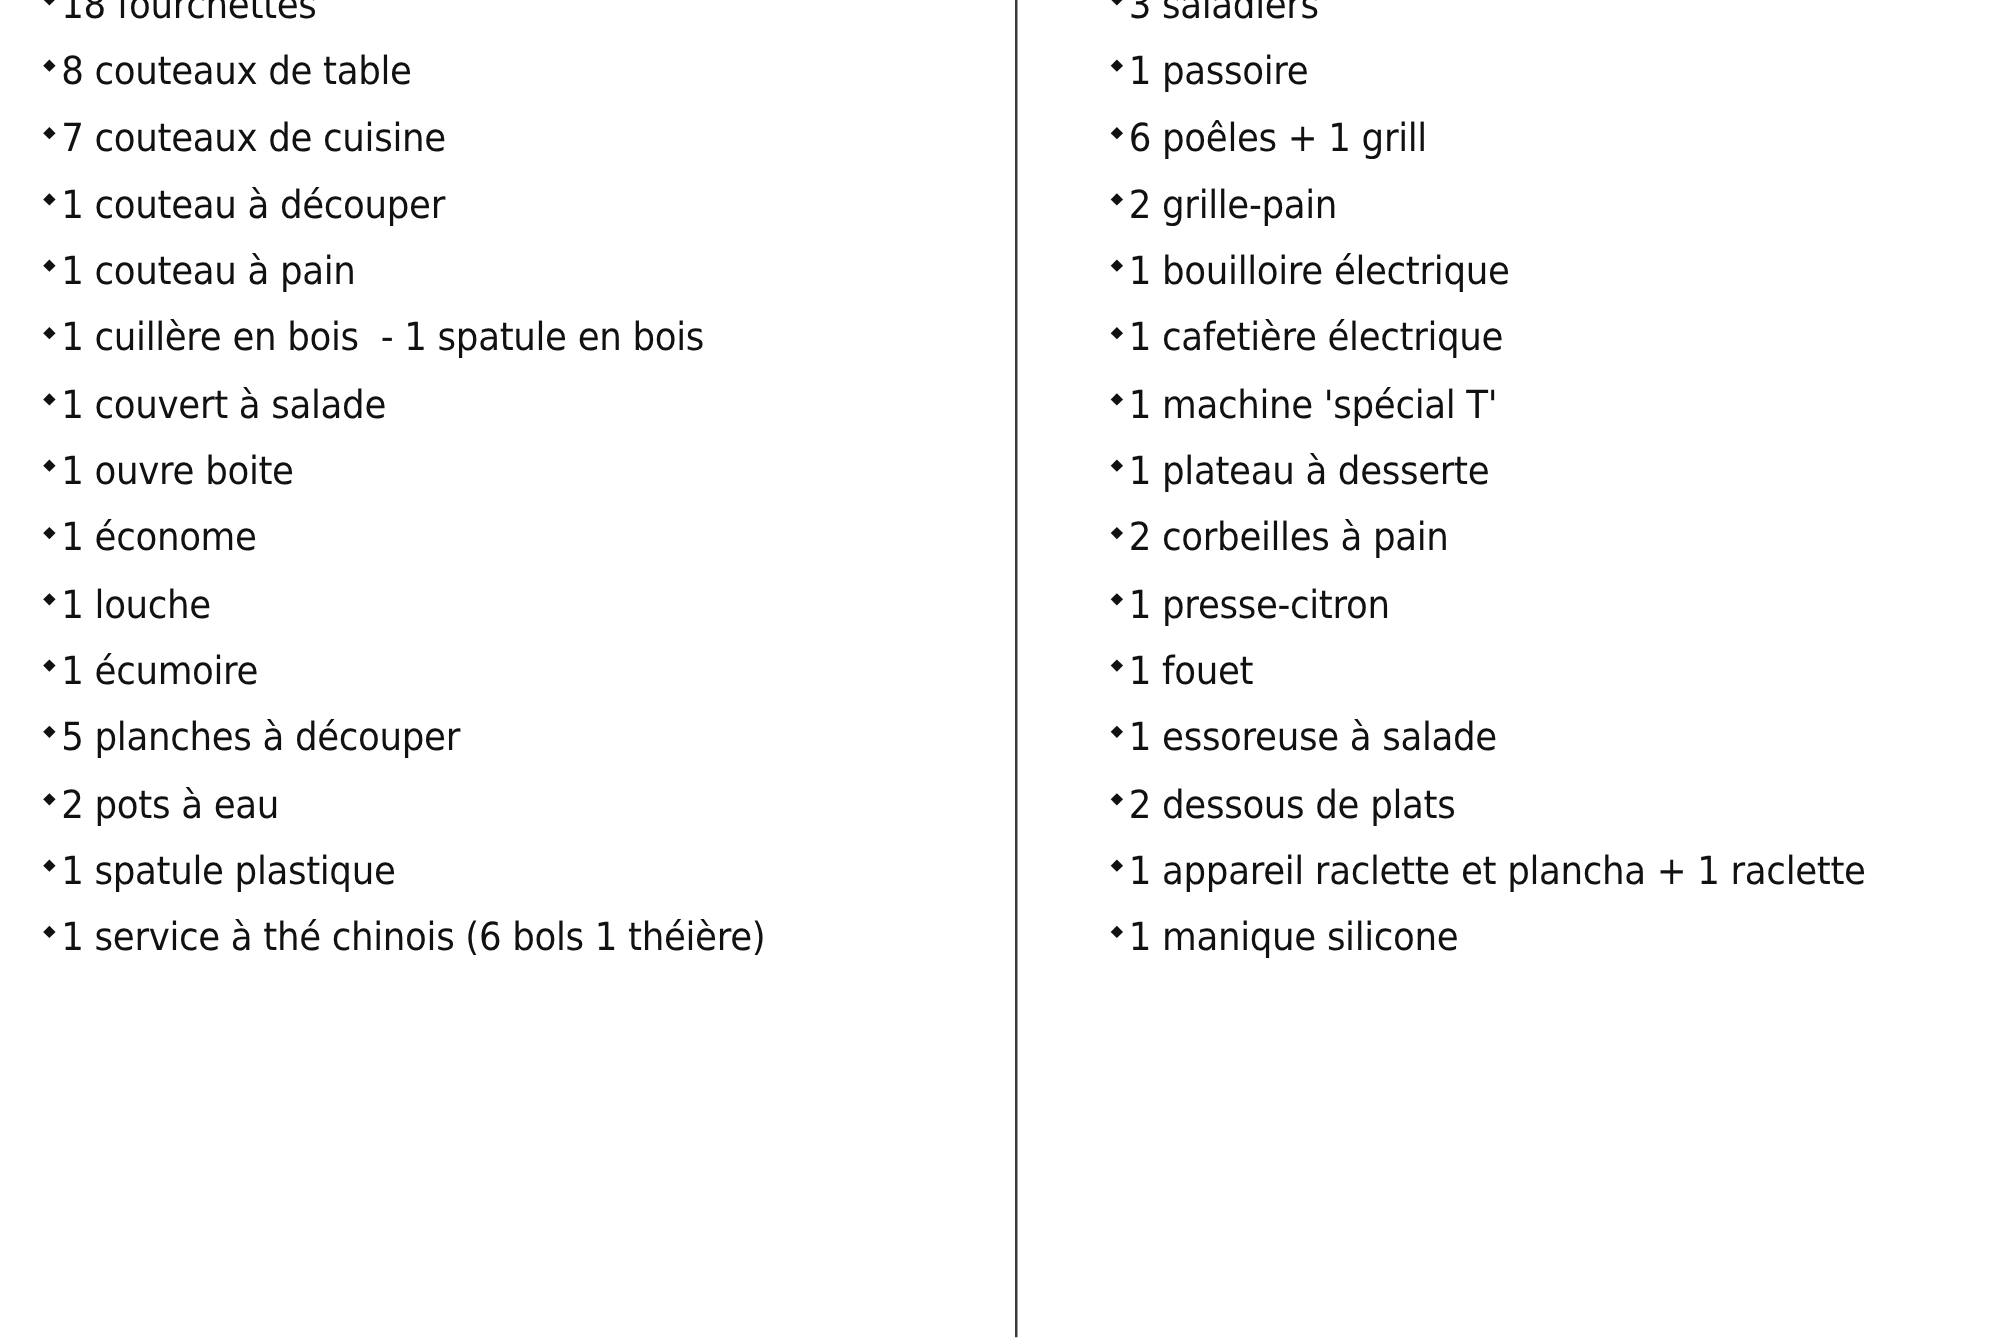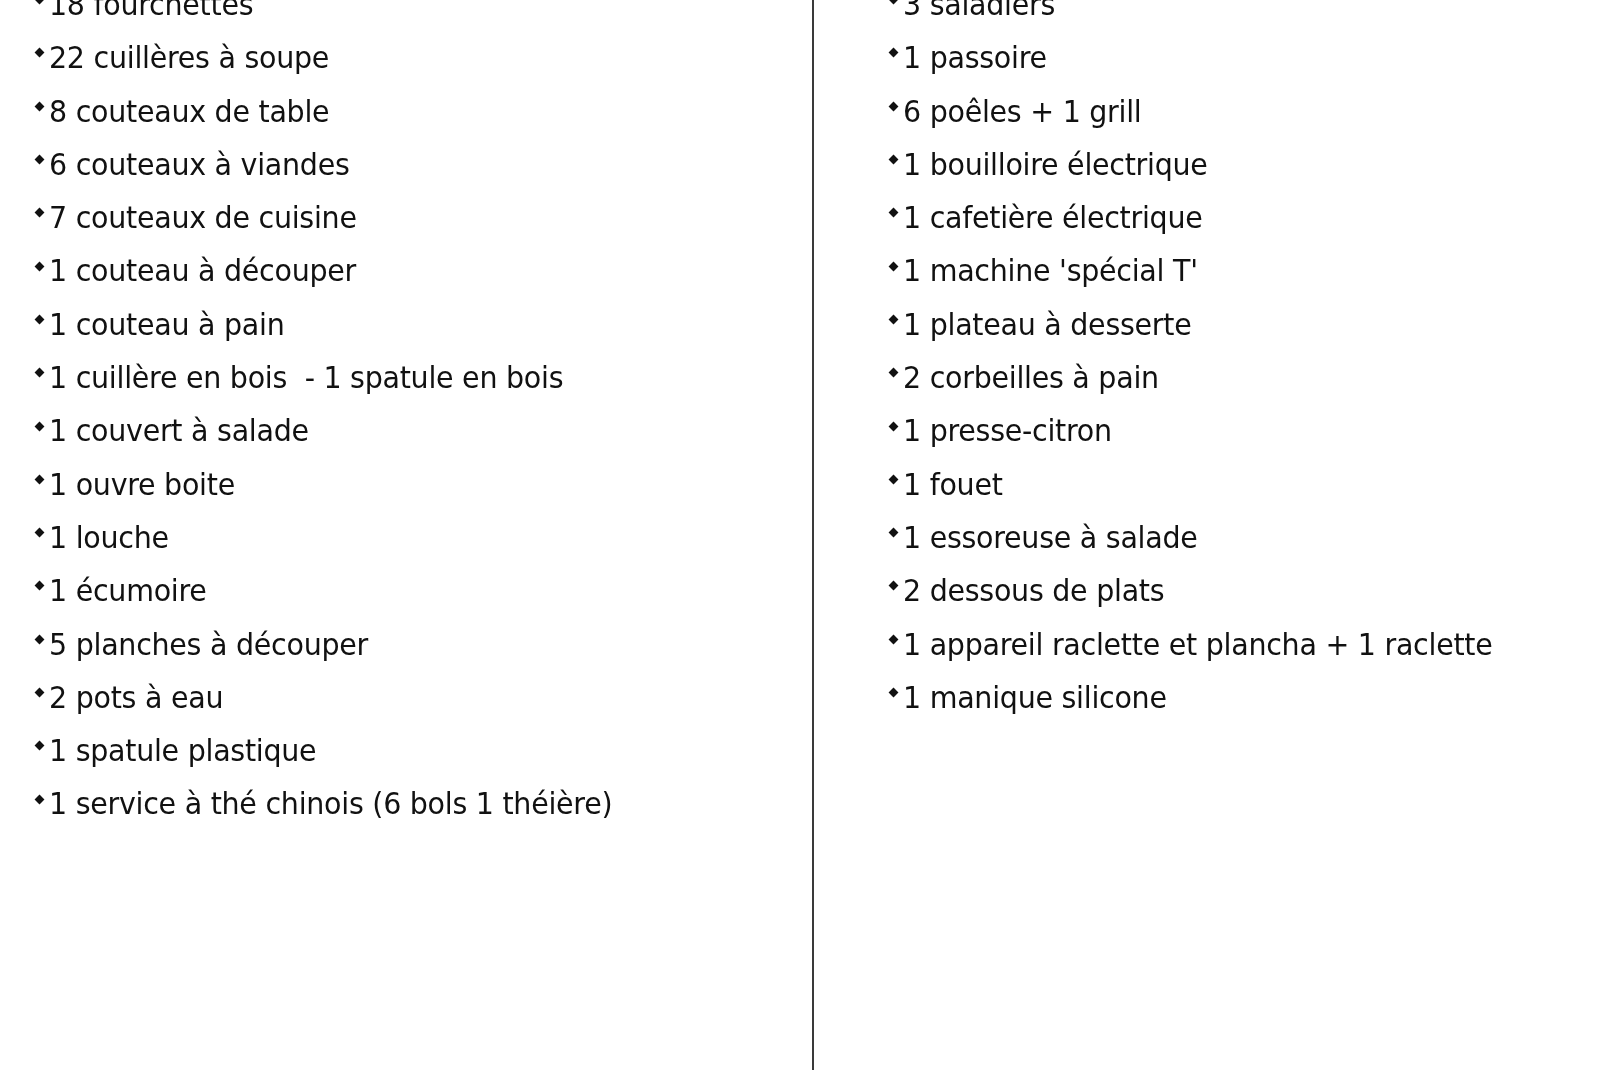--- a/index.html
+++ b/index.html
@@ -77,32 +77,24 @@
 
 <div class="page">
 
   <ul class="column col-left">
     <li class="item">
         <span class="bullet"></span>
         <span class="item-text">18 fourchettes</span>
       </li>
     <li class="item">
         <span class="bullet"></span>
-        <span class="item-text">22 cuillères à soupe</span>
-      </li>
-    <li class="item">
-        <span class="bullet"></span>
         <span class="item-text">8 couteaux de table</span>
       </li>
     <li class="item">
         <span class="bullet"></span>
-        <span class="item-text">6 couteaux à viandes</span>
-      </li>
-    <li class="item">
-        <span class="bullet"></span>
         <span class="item-text">7 couteaux de cuisine</span>
       </li>
     <li class="item">
         <span class="bullet"></span>
         <span class="item-text">1 couteau à découper</span>
       </li>
     <li class="item">
         <span class="bullet"></span>
         <span class="item-text">1 couteau à pain</span>
       </li>
@@ -113,20 +105,24 @@
     <li class="item">
         <span class="bullet"></span>
         <span class="item-text">1 couvert à salade</span>
       </li>
     <li class="item">
         <span class="bullet"></span>
         <span class="item-text">1 ouvre boite</span>
       </li>
     <li class="item">
         <span class="bullet"></span>
+        <span class="item-text">1 économe</span>
+      </li>
+    <li class="item">
+        <span class="bullet"></span>
         <span class="item-text">1 louche</span>
       </li>
     <li class="item">
         <span class="bullet"></span>
         <span class="item-text">1 écumoire</span>
       </li>
     <li class="item">
         <span class="bullet"></span>
         <span class="item-text">5 planches à découper</span>
       </li>
@@ -154,20 +150,24 @@
     <li class="item">
         <span class="bullet"></span>
         <span class="item-text">1 passoire</span>
       </li>
     <li class="item">
         <span class="bullet"></span>
         <span class="item-text">6 poêles + 1 grill</span>
       </li>
     <li class="item">
         <span class="bullet"></span>
+        <span class="item-text">2 grille-pain</span>
+      </li>
+    <li class="item">
+        <span class="bullet"></span>
         <span class="item-text">1 bouilloire électrique</span>
       </li>
     <li class="item">
         <span class="bullet"></span>
         <span class="item-text">1 cafetière électrique</span>
       </li>
     <li class="item">
         <span class="bullet"></span>
         <span class="item-text">1 machine 'spécial T'</span>
       </li>

